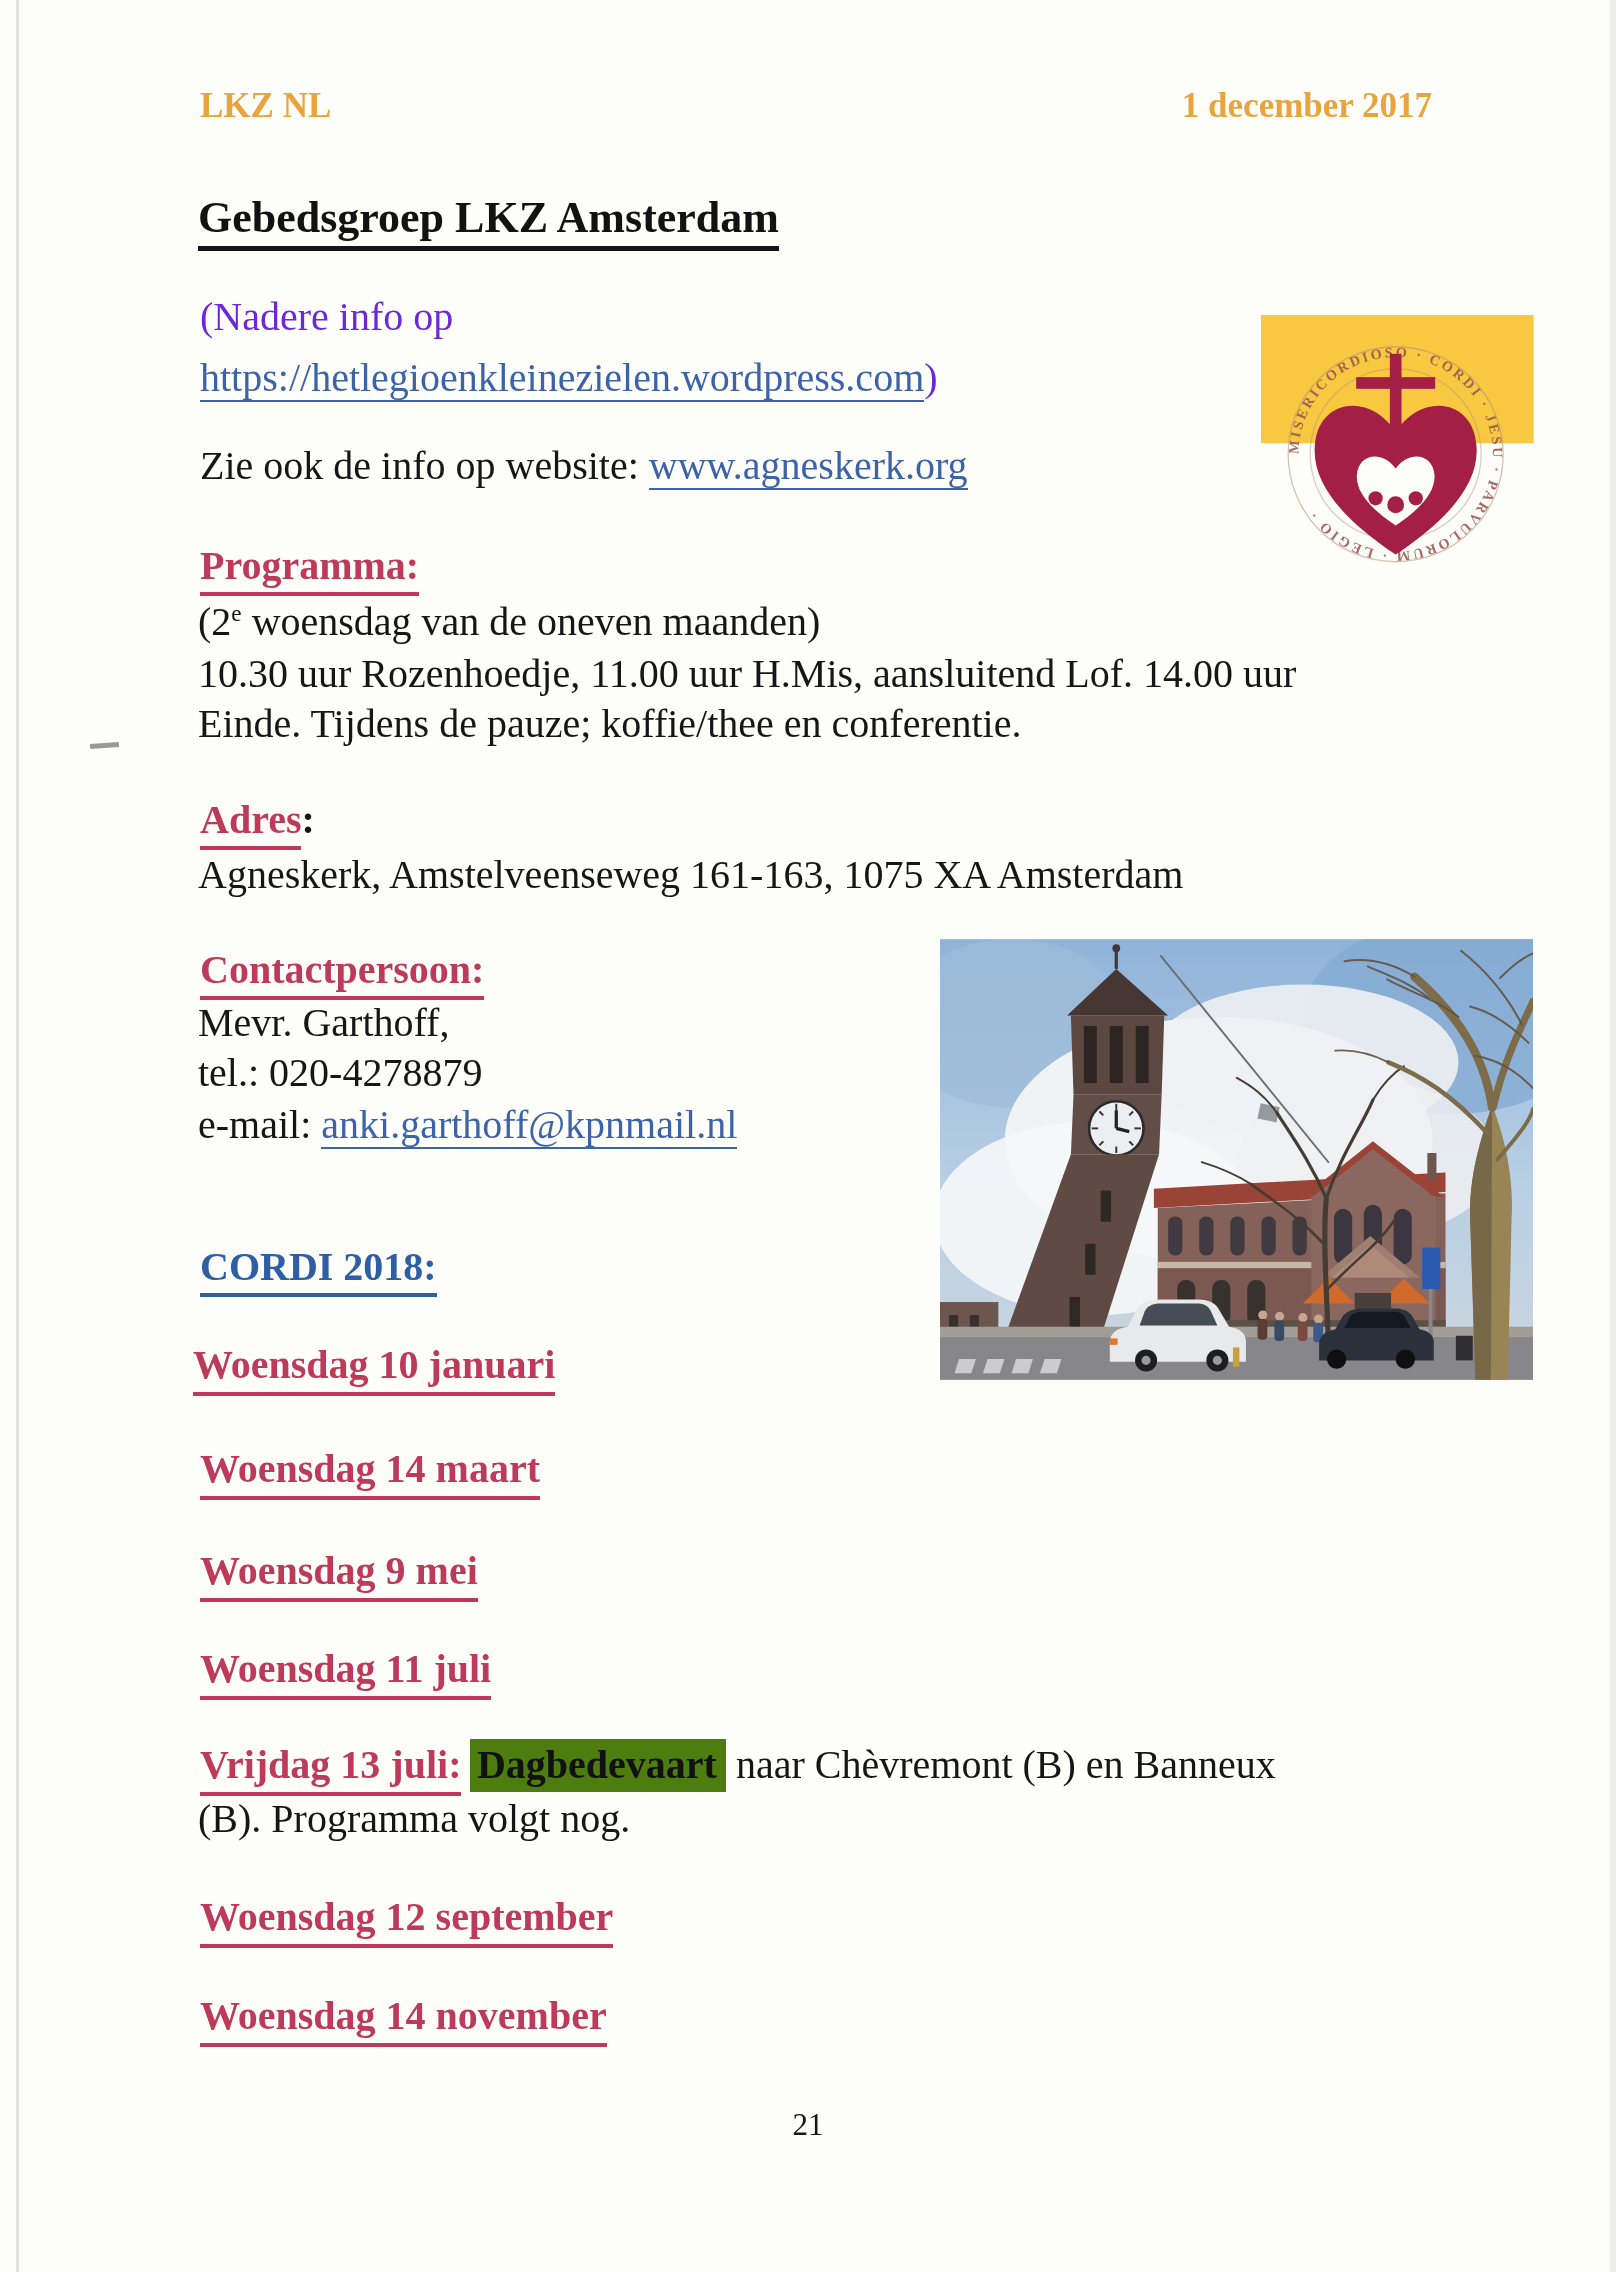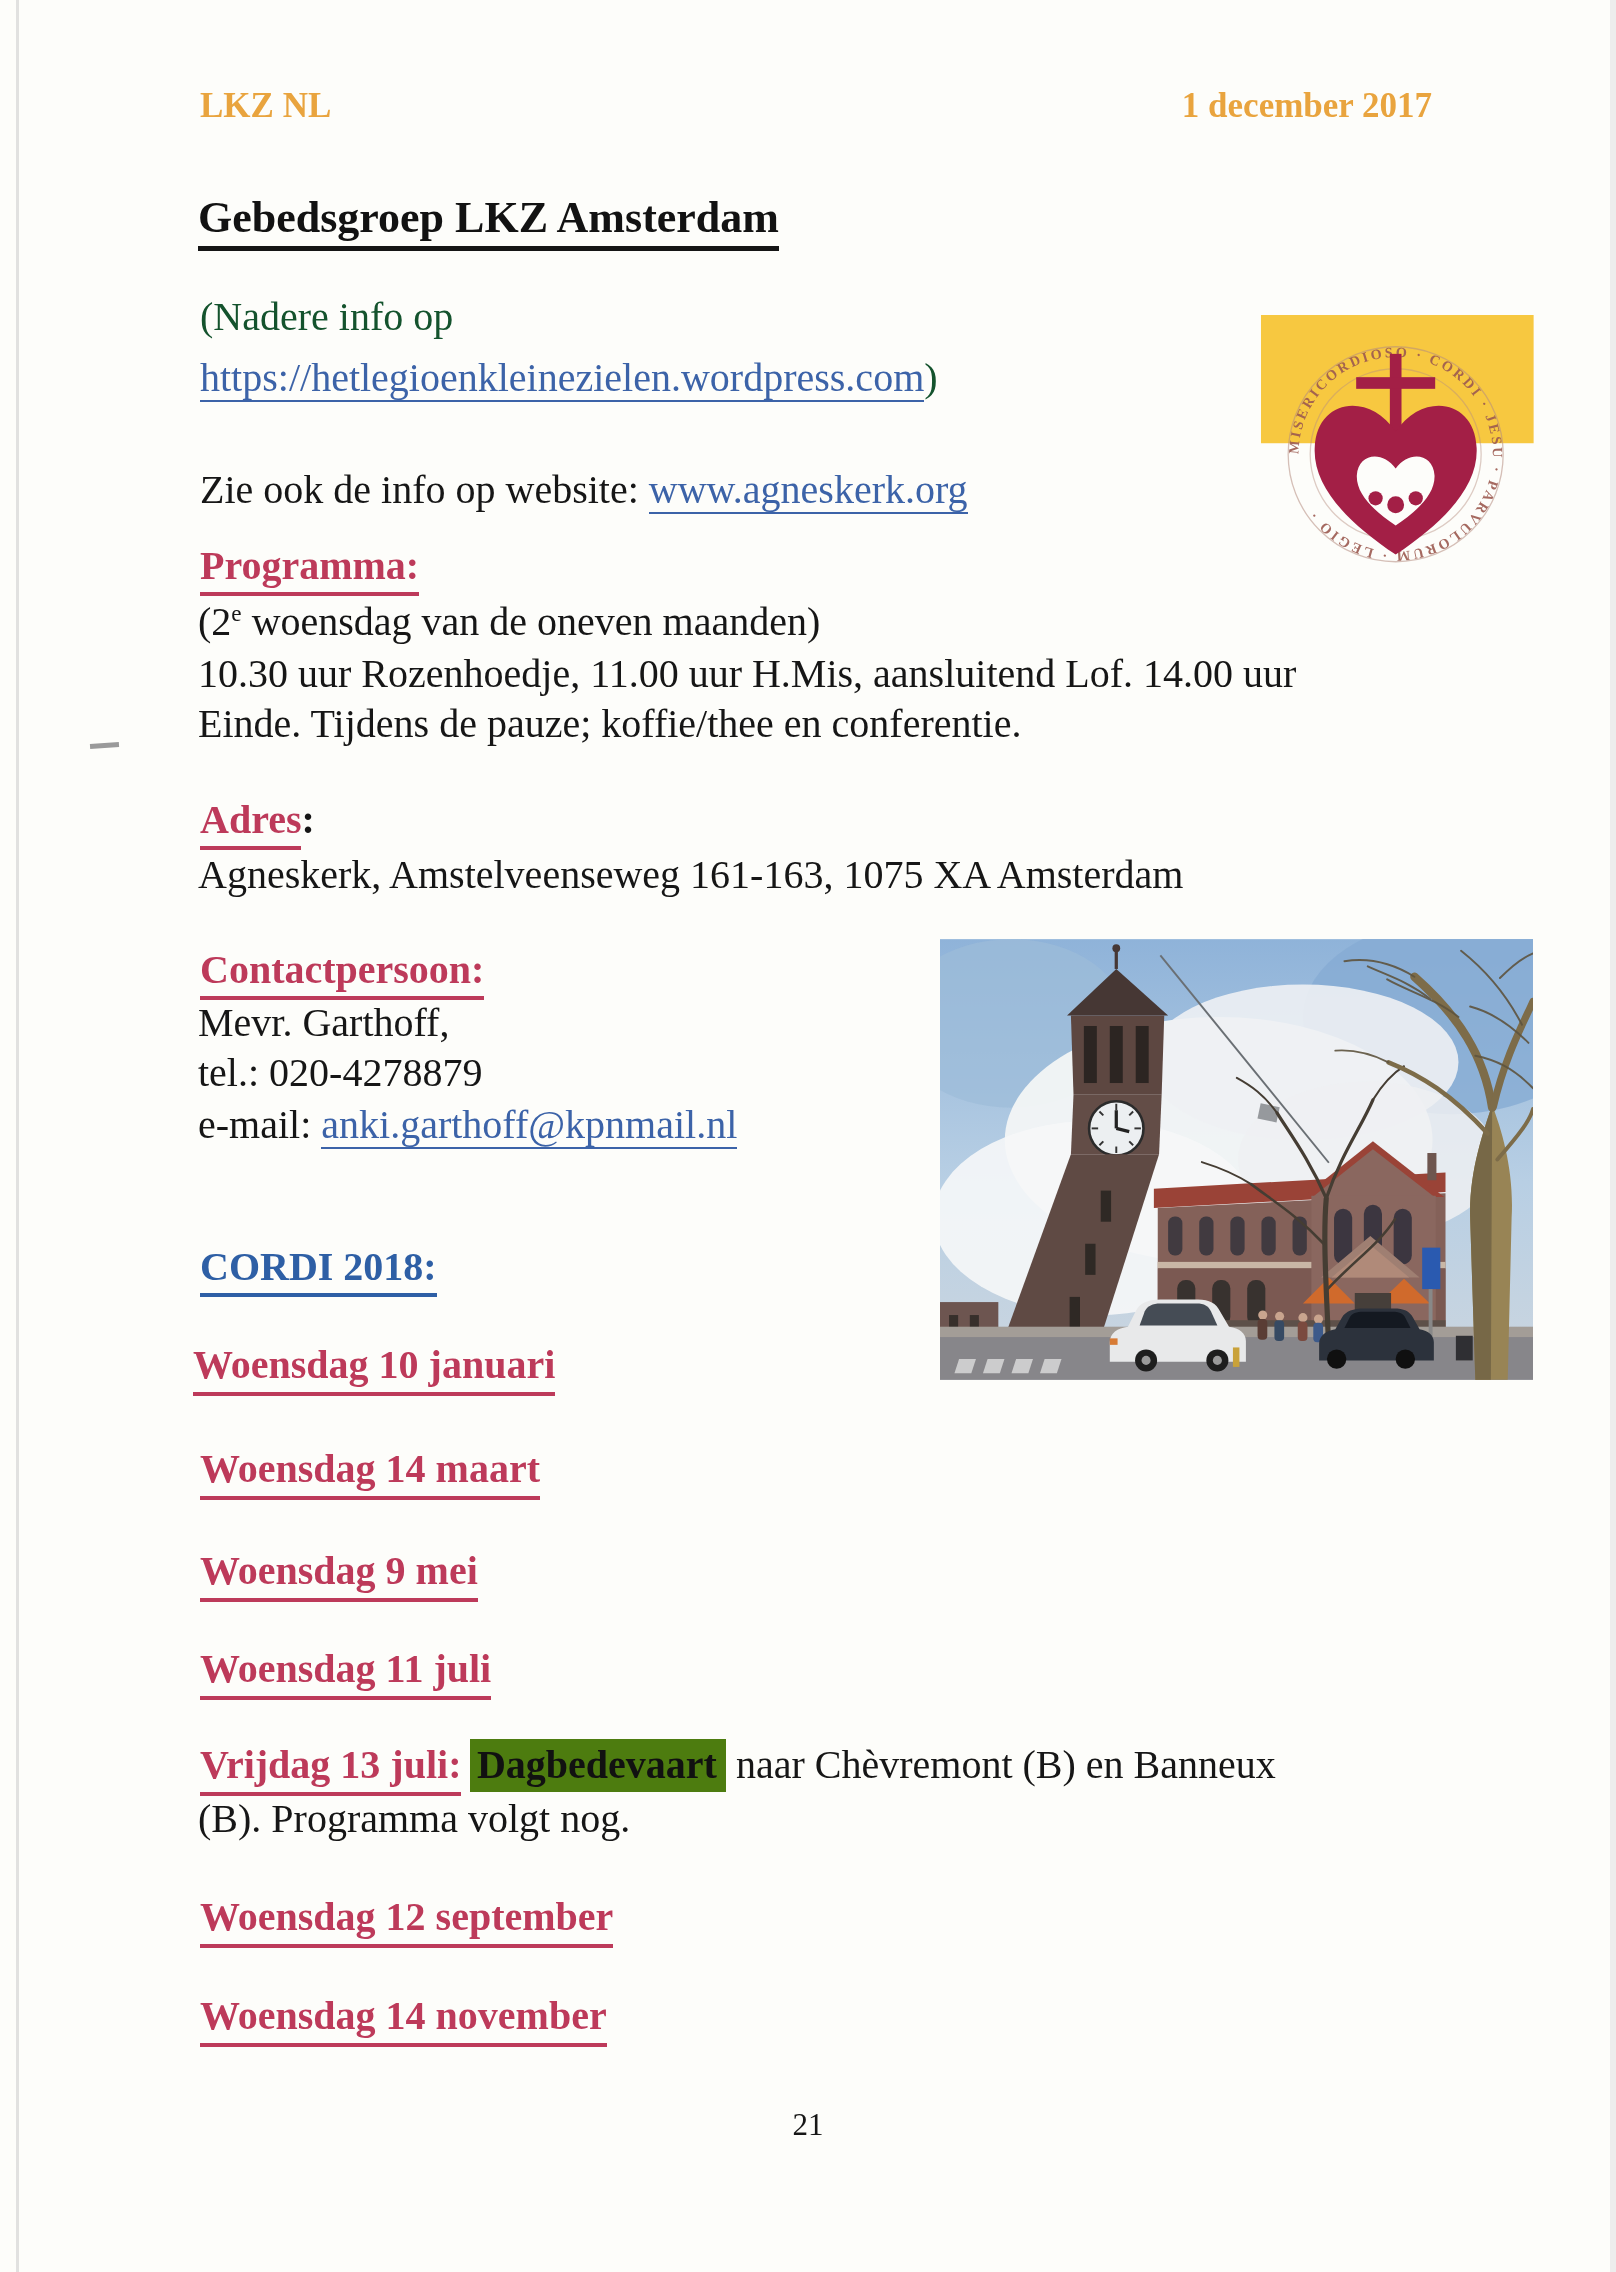--- a/index.html
+++ b/index.html
@@ -12,21 +12,21 @@
     overflow:hidden;
     text-decoration:underline;
   }
   .abs{position:absolute;white-space:nowrap;}
   .hdr{font-size:35px;font-weight:bold;color:#e9a43e;}
   .title{
     font-size:44px;font-weight:bold;color:#121212;
     border-bottom:5.2px solid #151515;padding-bottom:3.2px;display:inline-block;
   }
   .body-text{font-size:40px;}
-  .blue-text{color:#14532d;}
+  .blue-text{color:#6d28d9;}
   .link{
     color:#3c63a8;border-bottom:2.6px solid #3c63a8;padding-bottom:1.3px;
     display:inline-block;line-height:1.05;cursor:pointer;
   }
   .red-heading{
     color:#bd3a5a;font-weight:bold;font-size:40px;
     border-bottom:4.5px solid #bd3a5a;padding-bottom:3px;display:inline-block;
   }
   .blue-heading{
     color:#2e5fa5;font-weight:bold;font-size:40px;
@@ -61,21 +61,21 @@
   <div class="abs hdr" style="right:184px;top:86px;">1 december 2017</div>
 
   <div class="abs" style="left:198px;top:192px;">
     <span class="title">Gebedsgroep LKZ Amsterdam</span>
   </div>
 
   <div class="abs body-text blue-text" style="left:200px;top:293px;">(Nadere info op</div>
   <div class="abs body-text" style="left:200px;top:354px;">
     <span class="link">https://hetlegioenkleinezielen.wordpress.com</span><span class="blue-text">)</span>
   </div>
-  <div class="abs body-text" style="left:200px;top:466px;">
+  <div class="abs body-text" style="left:200px;top:442px;">
     <span class="black">Zie ook de info op website: </span><span class="link">www.agneskerk.org</span>
   </div>
 
   <div class="abs" style="left:1258px;top:315px;width:276px;height:272px;">
     <svg width="276" height="272" viewBox="0 0 425 420">
       <rect x="4" y="0" width="421" height="198" fill="#f7c840"></rect>
       <circle cx="212" cy="215" r="166" fill="none" stroke="#b58d80" stroke-width="2" opacity="0.55"></circle>
       <circle cx="212" cy="215" r="132" fill="none" stroke="#b58d80" stroke-width="2" opacity="0.45"></circle>
       <defs>
         <path id="sealCircle" d="M 62,215 a 150,150 0 1 1 300,0 a 150,150 0 1 1 -300,0"></path>

